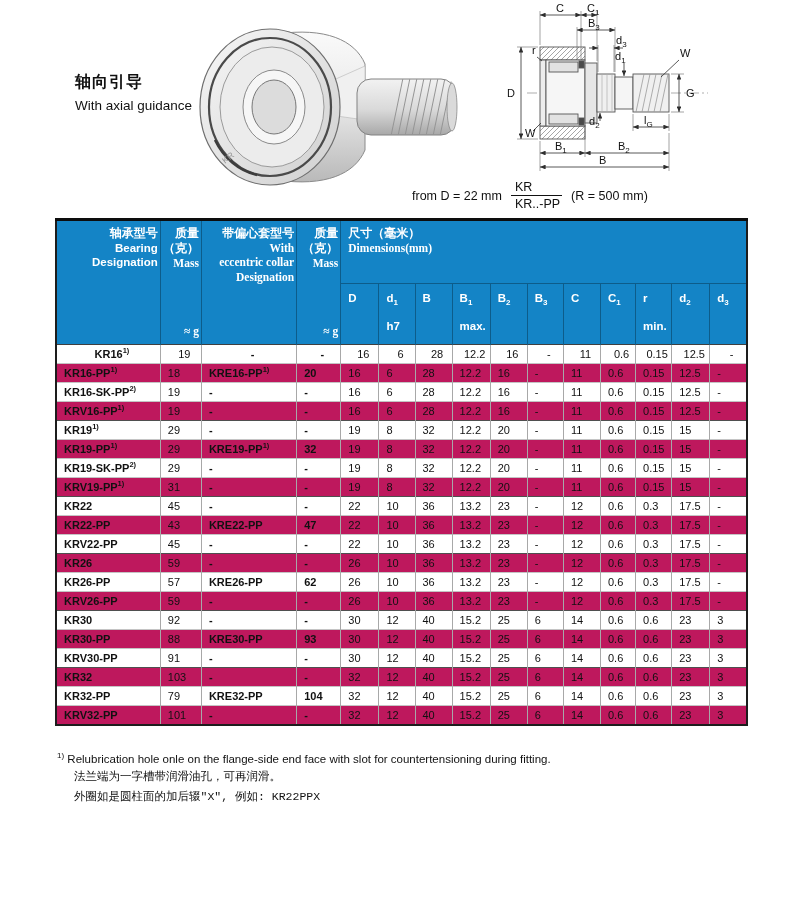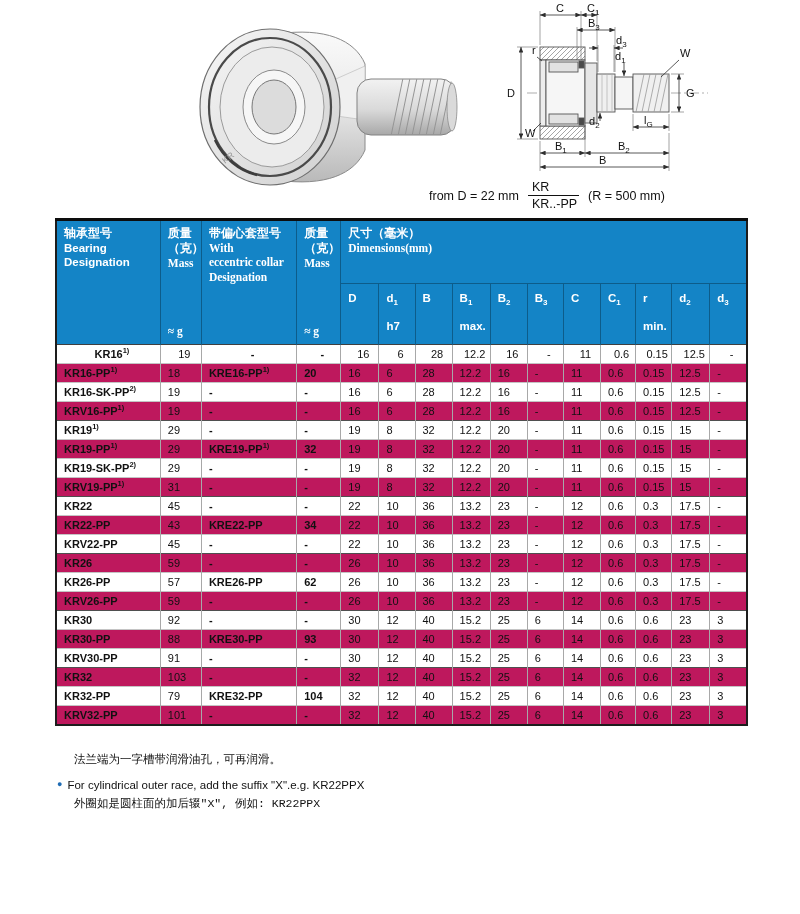--- a/index.html
+++ b/index.html
@@ -7,21 +7,21 @@
   .page {
     position:relative; width:800px; height:914px; background:#ffffff;
     font-family:"Liberation Sans","DejaVu Sans",sans-serif; color:#111; overflow:hidden;
   }
   
   .title-block { position:absolute; left:75px; top:72px; }
   .title-zh { font-size:16px; font-weight:bold; letter-spacing:1px; }
   .title-en { font-size:13.5px; margin-top:5px; }
 
   
-  .from-note { position:absolute; left:429px; top:180px; display:flex; align-items:center; font-size:12.5px; white-space:nowrap; }
+  .from-note { position:absolute; left:412px; top:180px; display:flex; align-items:center; font-size:12.5px; white-space:nowrap; }
   .from-note .frac { display:inline-block; margin:0 9px; text-align:left; }
   .from-note .frac .top { display:block; padding:0 14px 1px 4px; border-bottom:1px solid #111; }
   .from-note .frac .bot { display:block; padding:1px 2px 0 4px; }
 
   
   .photo-wrap { position:absolute; left:195px; top:22px; width:272px; height:168px; }
   .draw-wrap  { position:absolute; left:503px; top:3px;  width:295px; height:175px; }
   svg text { font-family:"Liberation Sans","DejaVu Sans",sans-serif; }
 
   
@@ -33,21 +33,21 @@
   thead th {
     background:#1484c6; color:#fff; font-weight:bold; text-align:left;
     vertical-align:top; padding:5px 2px 2px 7px; font-size:11.5px; line-height:1.25;
   }
   thead tr.h1 th + th { border-left:1px solid rgba(0,0,0,0.30);font-family:Liberation Serif, serif; }
   thead tr.h1 { height:64px; }
   thead tr.h2 { height:34px; }
   thead tr.h3 { height:27px; }
   thead tr.h2 th { border-left:1px solid rgba(0,0,0,0.30); border-top:1px solid rgba(0,0,0,0.30); padding-top:7px; }
   thead tr.h3 th { border-left:1px solid rgba(0,0,0,0.30); padding-top:1px; }
-  .th-flex { display:flex; flex-direction:column; height:115px; }
+  .th-flex { display:flex; flex-direction:column; height:115px;align-items:flex-end; }
   .th-flex .unit { margin-top:auto; padding-bottom:3px; }
   .zh-line { font-size:12px; }
   sub { font-size:8px; }
   sup { font-size:7.5px; vertical-align:super; line-height:0; }
 
   tbody td {
     height:19px; font-size:11px; padding:0 0 0 7px; vertical-align:middle;
     border-left:1px solid #a8a8a8; border-top:1px solid #c4c4c4; color:#111;
     white-space:nowrap; overflow:hidden;
   }
@@ -63,20 +63,24 @@
   .fn-zh { padding-left:17px; margin-bottom:2px;font-family:Liberation Mono, monospace; }
   .fn sup { font-size:8px; }
   .fn-bullet { padding-left:17px; text-indent:-17px; margin-top:9px; }
   .dot { color:#1f6cb4; font-size:9px; vertical-align:2px; padding-right:5px; }
 </style>
 </head>
 <body>
 
 <div class="page">
 
+  <div class="title-block">
+    <div class="title-zh">轴向引导</div>
+    <div class="title-en">With axial guidance</div>
+  </div>
 
   <div class="photo-wrap">
     <svg viewBox="0 0 272 168" width="272" height="168">
       <defs>
         <linearGradient id="gBody" x1="0" y1="0" x2="0" y2="1">
           <stop offset="0" stop-color="#fafafa"></stop>
             <stop offset="0.5" stop-color="#e8e8e8"></stop>
             <stop offset="1" stop-color="#b9b9b9"></stop>
         </linearGradient>
         <linearGradient id="gStud" x1="0" y1="0" x2="0" y2="1">
@@ -464,21 +468,21 @@
           <td>12</td>
           <td>0.6</td>
           <td>0.3</td>
           <td>17.5</td>
           <td>-</td>
         </tr>
         <tr class="shaded">
           <td class="des">KR22-PP</td>
           <td>43</td>
           <td class="des">KRE22-PP</td>
-          <td class="des">34</td>
+          <td class="des">47</td>
           <td>22</td>
           <td>10</td>
           <td>36</td>
           <td>13.2</td>
           <td>23</td>
           <td>-</td>
           <td>12</td>
           <td>0.6</td>
           <td>0.3</td>
           <td>17.5</td>
@@ -651,18 +655,18 @@
           <td>14</td>
           <td>0.6</td>
           <td>0.6</td>
           <td>23</td>
           <td>3</td>
         </tr>
       </tbody>
   </table>
 
   <div class="footnotes">
+    <div class="fn"><sup>1)</sup> <span>Relubrication hole onle on the flange-side end face with slot for countertensioning during fitting.</span></div>
     <div class="fn-zh">法兰端为一字槽带润滑油孔，可再润滑。</div>
-    <div class="fn-bullet"><span class="dot">●</span><span>For cylindrical outer race, add the suffix "X".e.g. KR22PPX</span></div>
     <div class="fn-zh">外圈如是圆柱面的加后辍"X", 例如: KR22PPX</div>
   </div>
 
 </div>
 
 </body></html>

